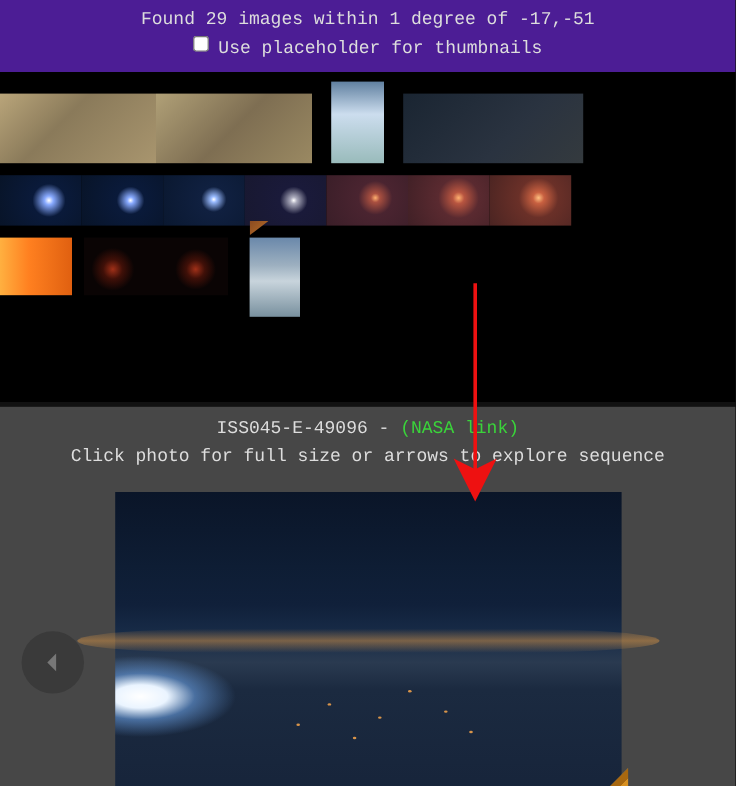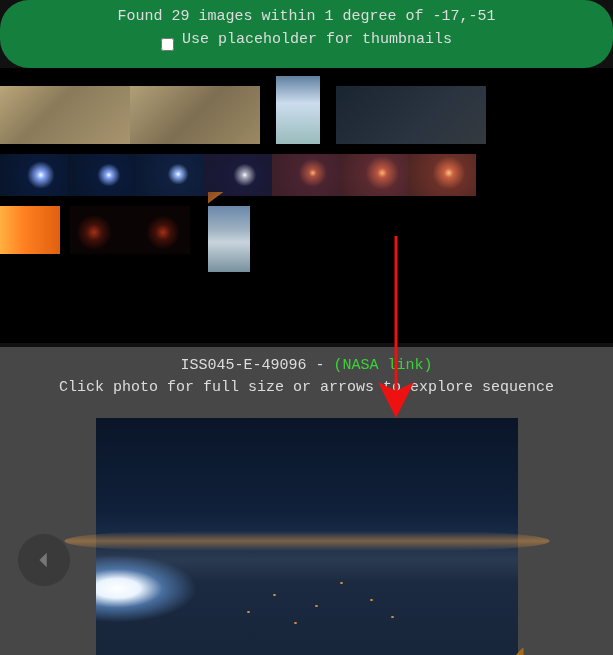--- a/index.html
+++ b/index.html
@@ -6,30 +6,29 @@
   body {
     width: 613px;
     height: 655px;
     background: #111;
     font-family: "Courier New", monospace;
     color: #ddd;
     overflow: hidden;
     position: relative;
   }
   .header {
-    background: #15803d;
+    background: #4c1d95;
     padding: 6px 0 8px 0;
     text-align: center;
     font-size: 15px;
     line-height: 1.5;
-    border-radius: 29px;
   }
   .header .checkbox-row {
     display: inline-flex;
-    align-items: flex-end;
+    align-items: flex-start;
     gap: 8px;
     justify-content: center;
   }
   .header input[type=checkbox] {
     width: 13px; height: 13px;
   }
   .gallery-wrap {
     position: relative;
     height: 275px;
     background: #000;

